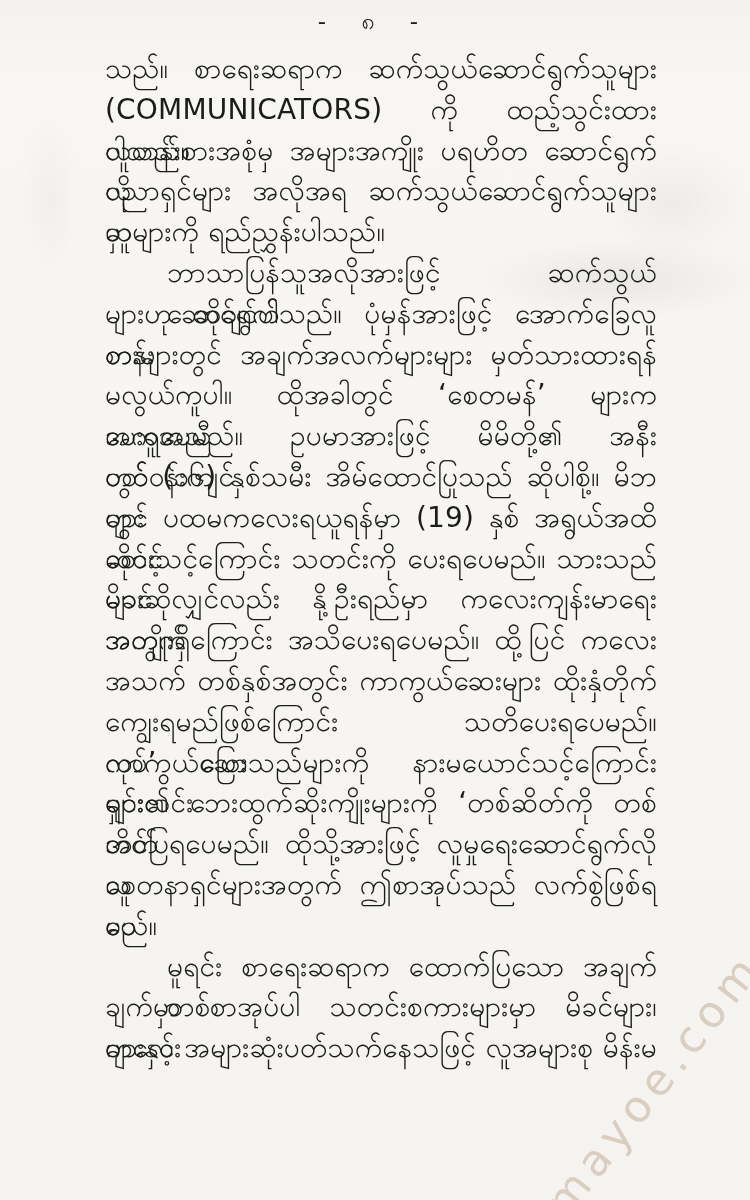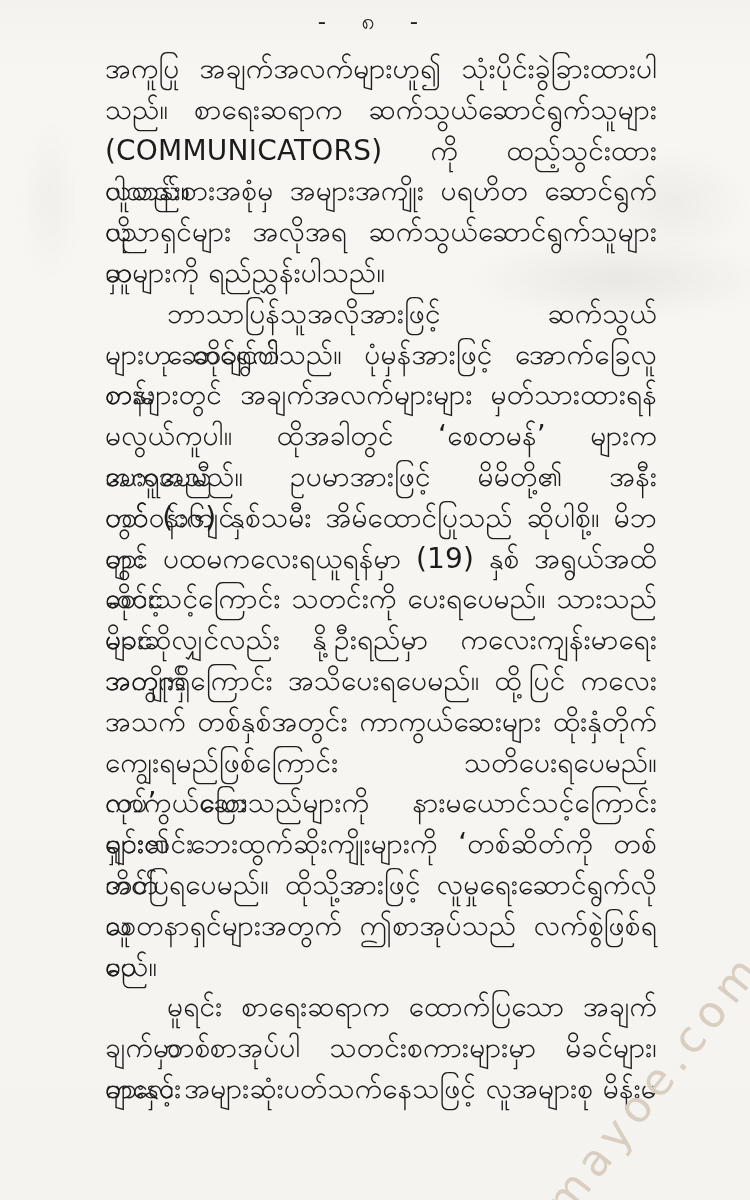--- a/index.html
+++ b/index.html
@@ -69,21 +69,20 @@
 
 <div class="page">
 
   <div class="page-number">- ၈ -</div>
 
   <div class="smudge s1"></div>
   <div class="smudge s2"></div>
   <div class="smudge s3"></div>
 
   <div class="body-text" id="text-body">
-      <div class="line">အကူပြု အချက်အလက်များဟူ၍ သုံးပိုင်းခွဲခြားထားပါ</div>
       <div class="line">သည်။ စာရေးဆရာက ဆက်သွယ်ဆောင်ရွက်သူများ</div>
       <div class="line">(COMMUNICATORS) ကို ထည့်သွင်းထားပါသည်။</div>
       <div class="line">လူတန်းစားအစုံမှ အများအကျိုး ပရဟိတ ဆောင်ရွက်လို</div>
       <div class="line">ပညာရှင်များ အလိုအရ ဆက်သွယ်ဆောင်ရွက်သူများမှာ</div>
       <div class="line last">သူများကို ရည်ညွှန်းပါသည်။</div>
       <div class="line indent">ဘာသာပြန်သူအလိုအားဖြင့် ဆက်သွယ်ဆောင်ရွက်</div>
       <div class="line">များဟု ဆိုချင်ပါသည်။ ပုံမှန်အားဖြင့် အောက်ခြေလူတန်း</div>
       <div class="line">စားများတွင် အချက်အလက်များများ မှတ်သားထားရန်</div>
       <div class="line">မလွယ်ကူပါ။ ထိုအခါတွင် ‘စေတမန်’ များက အကူအညီ</div>
       <div class="line">ပေးရပေမည်။ ဥပမာအားဖြင့် မိမိတို့၏ အနီးပတ်ဝန်းကျင်</div>

